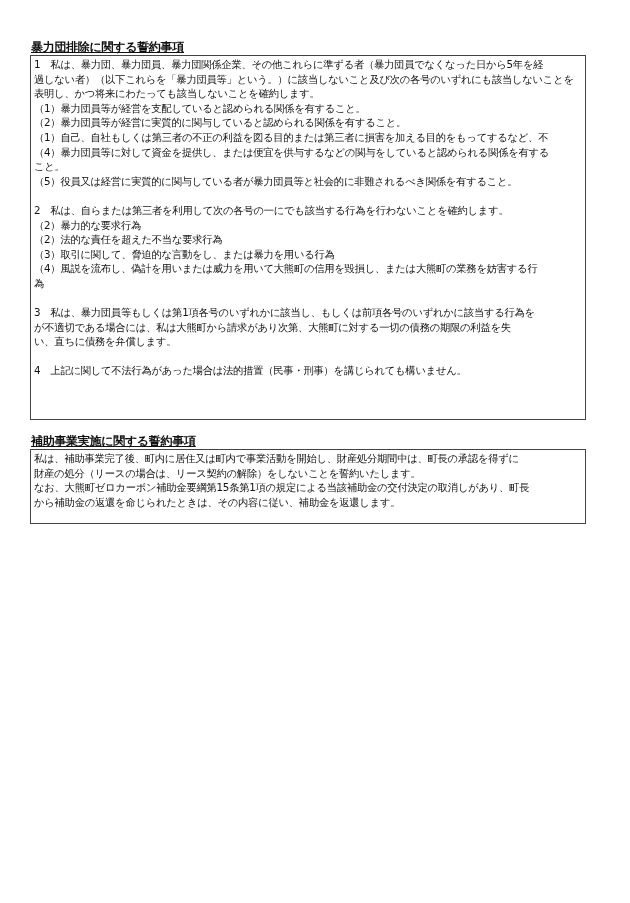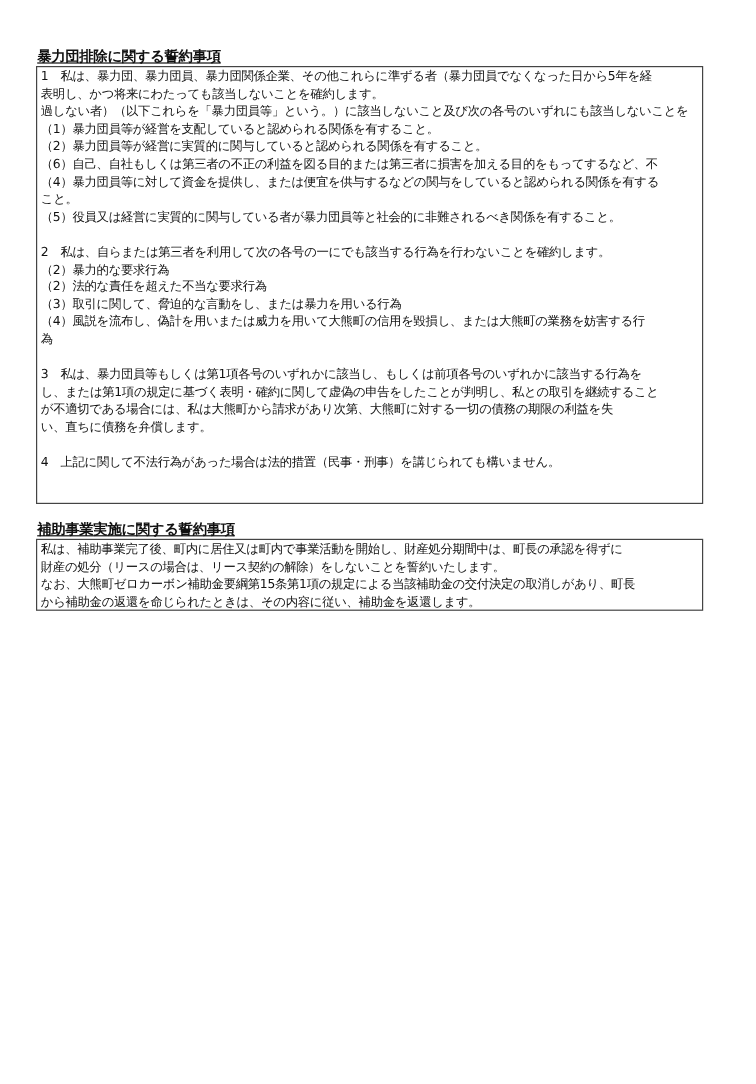--- a/index.html
+++ b/index.html
@@ -21,43 +21,42 @@
   }
   .line { white-space: nowrap; height: 14.6px; overflow: visible; }
   .blank { height: 14.6px; }
 </style>
 </head>
 <body>
 
 <div class="section-title" style="top:40px;">暴力団排除に関する誓約事項</div>
 <div class="box" style="top:55px; height:365px;">
   <div class="line">1　私は、暴力団、暴力団員、暴力団関係企業、その他これらに準ずる者（暴力団員でなくなった日から5年を経</div>
+  <div class="line">過しない者）（以下これらを「暴力団員等」という。）に該当しないこと及び次の各号のいずれにも該当しないことを</div>
   <div class="line">表明し、かつ将来にわたっても該当しないことを確約します。</div>
-  <div class="line">過しない者）（以下これらを「暴力団員等」という。）に該当しないこと及び次の各号のいずれにも該当しないことを</div>
   <div class="line">（1）暴力団員等が経営を支配していると認められる関係を有すること。</div>
   <div class="line">（2）暴力団員等が経営に実質的に関与していると認められる関係を有すること。</div>
-  <div class="line">（6）自己、自社もしくは第三者の不正の利益を図る目的または第三者に損害を加える目的をもってするなど、不</div>
+  <div class="line">（1）自己、自社もしくは第三者の不正の利益を図る目的または第三者に損害を加える目的をもってするなど、不</div>
   <div class="line">（4）暴力団員等に対して資金を提供し、または便宜を供与するなどの関与をしていると認められる関係を有する</div>
   <div class="line">こと。</div>
   <div class="line">（5）役員又は経営に実質的に関与している者が暴力団員等と社会的に非難されるべき関係を有すること。</div>
   <div class="blank"></div>
   <div class="line">2　私は、自らまたは第三者を利用して次の各号の一にでも該当する行為を行わないことを確約します。</div>
   <div class="line">（2）暴力的な要求行為</div>
   <div class="line">（2）法的な責任を超えた不当な要求行為</div>
   <div class="line">（3）取引に関して、脅迫的な言動をし、または暴力を用いる行為</div>
   <div class="line">（4）風説を流布し、偽計を用いまたは威力を用いて大熊町の信用を毀損し、または大熊町の業務を妨害する行</div>
   <div class="line">為</div>
   <div class="blank"></div>
   <div class="line">3　私は、暴力団員等もしくは第1項各号のいずれかに該当し、もしくは前項各号のいずれかに該当する行為を</div>
-  <div class="line">し、または第1項の規定に基づく表明・確約に関して虚偽の申告をしたことが判明し、私との取引を継続すること</div>
   <div class="line">が不適切である場合には、私は大熊町から請求があり次第、大熊町に対する一切の債務の期限の利益を失</div>
   <div class="line">い、直ちに債務を弁償します。</div>
   <div class="blank"></div>
   <div class="line">4　上記に関して不法行為があった場合は法的措置（民事・刑事）を講じられても構いません。</div>
 </div>
 
 <div class="section-title" style="top:434px;text-align:center;">補助事業実施に関する誓約事項</div>
-<div class="box" style="top:449px; height:60px;">
+<div class="box" style="top:449px; height:75px;">
   <div class="line">私は、補助事業完了後、町内に居住又は町内で事業活動を開始し、財産処分期間中は、町長の承認を得ずに</div>
   <div class="line">財産の処分（リースの場合は、リース契約の解除）をしないことを誓約いたします。</div>
   <div class="line">なお、大熊町ゼロカーボン補助金要綱第15条第1項の規定による当該補助金の交付決定の取消しがあり、町長</div>
   <div class="line">から補助金の返還を命じられたときは、その内容に従い、補助金を返還します。</div>
 </div>
 
 </body></html>

